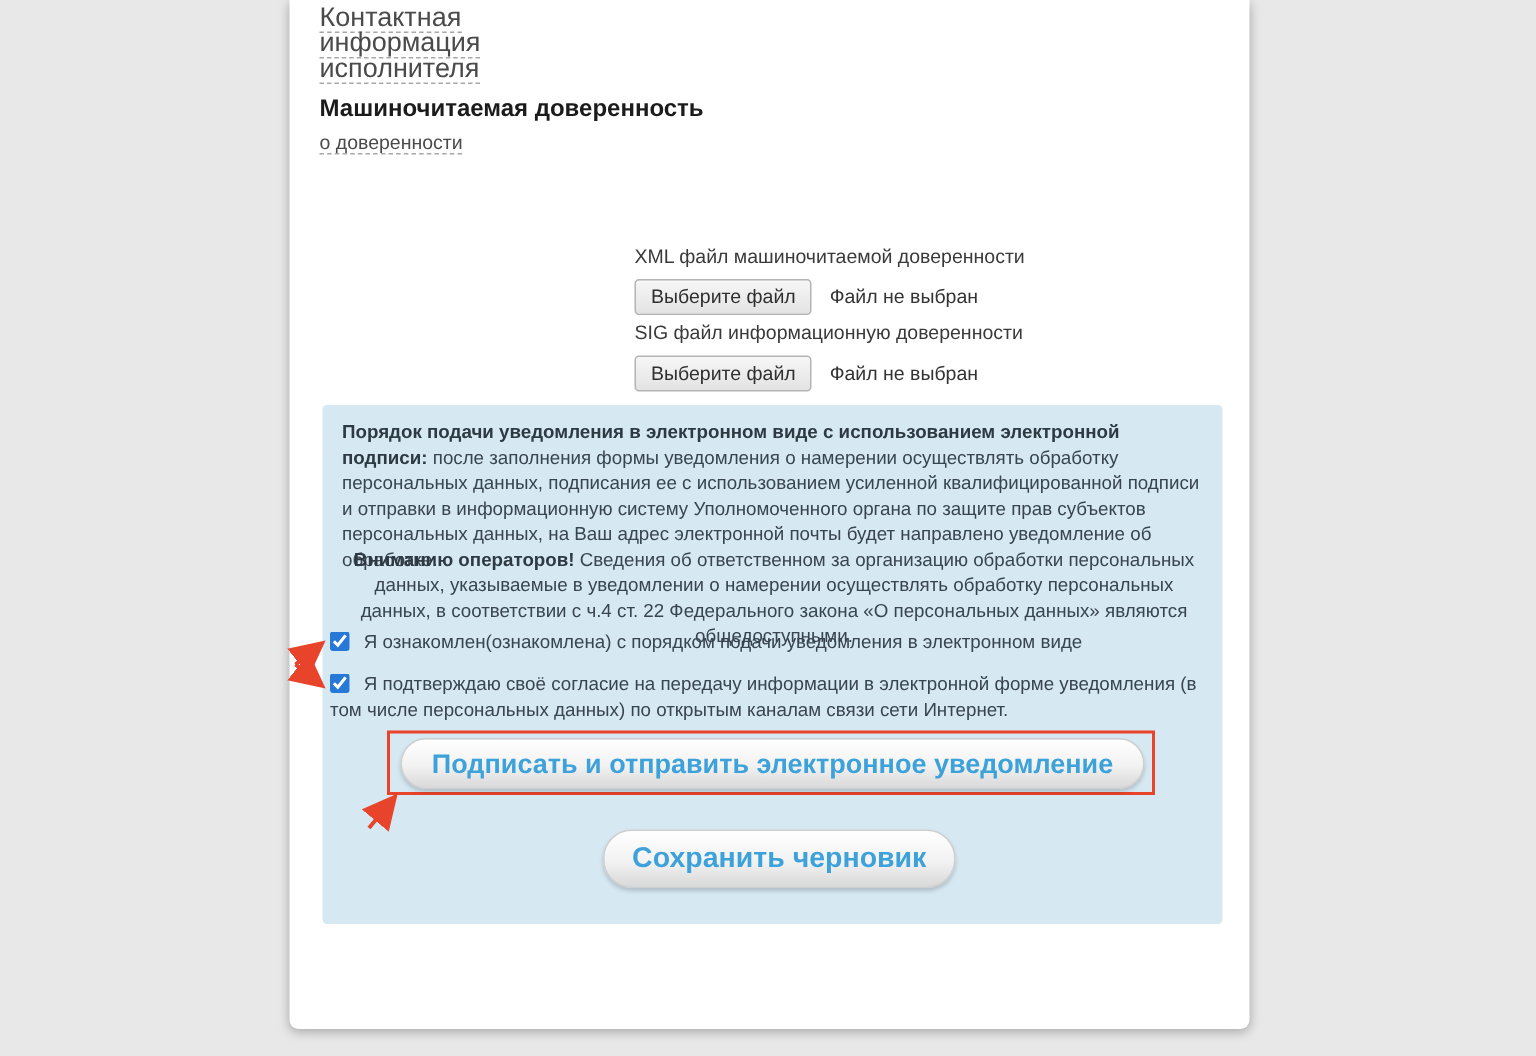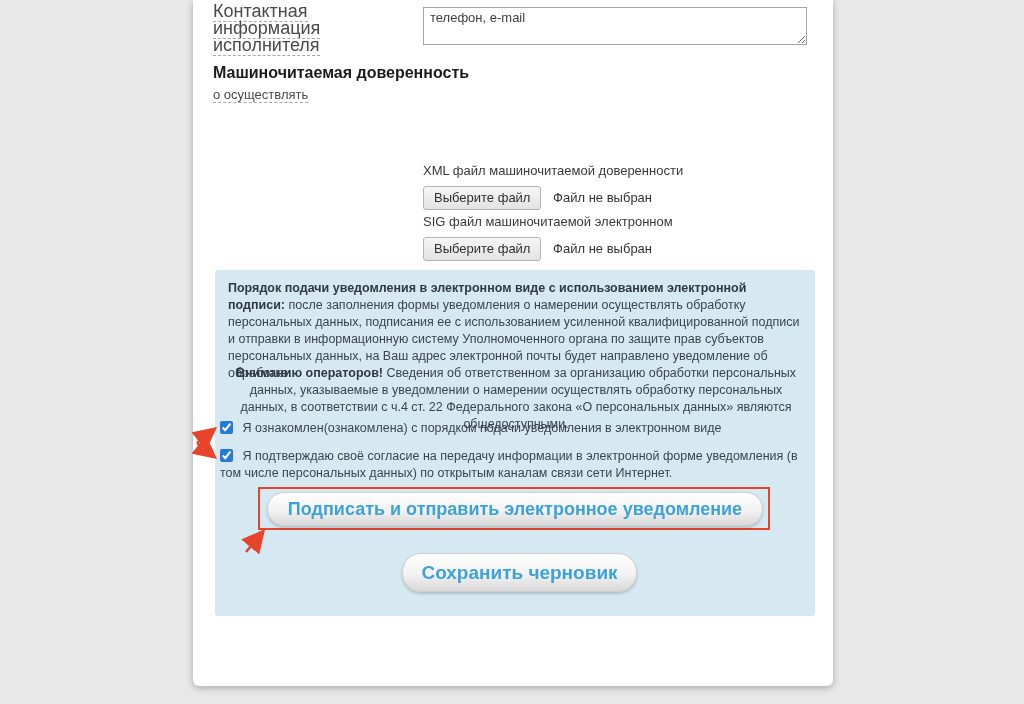--- a/index.html
+++ b/index.html
@@ -110,35 +110,34 @@
 </style>
 </head>
 <body>
 
 <div class="viewport">
   <div class="panel">
 
     <div class="contact-label">
       <span class="hint">Контактная информация исполнителя</span>
     </div>
-    <textarea class="contact-textarea" style="">телефон, e-mail</textarea>
 
     <div class="poa-heading">Машиночитаемая доверенность</div>
     <div class="poa-link">
-      <span class="hint">о осуществлять</span>
+      <span class="hint">о доверенности</span>
     </div>
 
 
     <div class="file-label file-label-xml">XML файл машиночитаемой доверенности</div>
     <div class="file-row file-row-xml">
       <button class="file-btn">Выберите файл</button>
       <span class="file-status">Файл не выбран</span>
     </div>
 
-    <div class="file-label file-label-sig">SIG файл машиночитаемой электронном</div>
+    <div class="file-label file-label-sig">SIG файл информационную доверенности</div>
     <div class="file-row file-row-sig">
       <button class="file-btn">Выберите файл</button>
       <span class="file-status">Файл не выбран</span>
     </div>
 
     <div class="infobox">
       <p class="ib-para1">
         <b>Порядок подачи уведомления в электронном виде с использованием электронной подписи:</b>
         <span>после заполнения формы уведомления о намерении осуществлять обработку персональных данных, подписания ее с использованием усиленной квалифицированной подписи и отправки в информационную систему Уполномоченного органа по защите прав субъектов персональных данных, на Ваш адрес электронной почты будет направлено уведомление об обработке.</span>
       </p>

